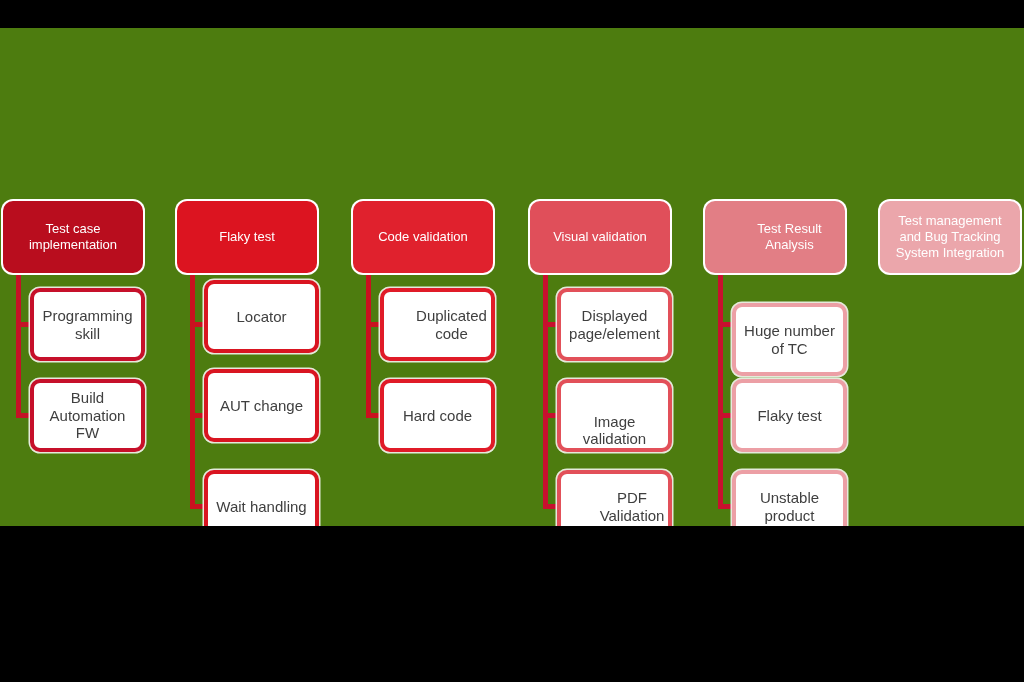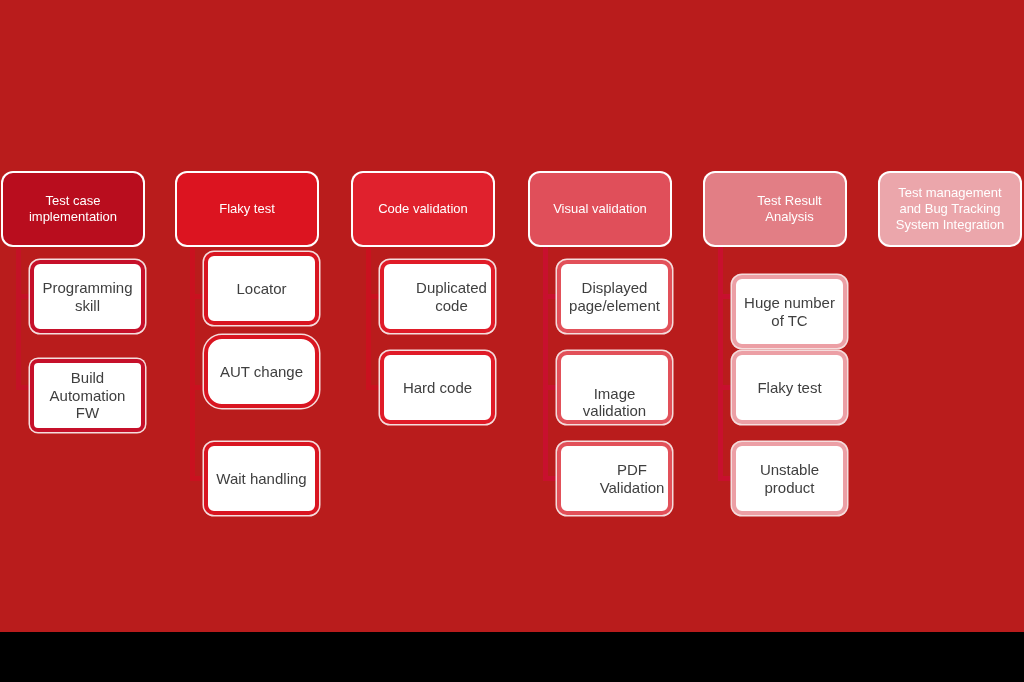--- a/index.html
+++ b/index.html
@@ -1,22 +1,23 @@
 <!DOCTYPE html>
 <html><head>
 <meta charset="utf-8">
 <style>
   html, body { margin: 0; padding: 0; background: #000; }
   .stage {
     position: relative;
     width: 1024px;
-    height: 632px;
-    background: #b91c1c;
+    height: 498px;
+    background: #4d7c0f;
     overflow: hidden;
     font-family: "Liberation Sans", sans-serif;
+    margin-top: 28px;
   }
   .column { position: absolute; top: 173px; }
   .header-node {
     position: absolute;
     left: 0; top: 0;
     width: 140px; height: 72px;
     border-radius: 10px;
     box-shadow: 0 0 0 2px #ffffff;
     display: flex; align-items: center; justify-content: center;
     text-align: center;
@@ -47,36 +48,36 @@
       <div class="column" style="left: 3px;">
         <div class="vline" style="left: 13px; top: 72px; width: 5px; height: 145px; background: rgb(195, 18, 38);"></div>
         <div class="hstub" style="left: 13px; top: 121px; width: 18px; height: 5px; background: rgb(195, 18, 38);"></div>
         <div class="hstub" style="left: 13px; top: 212px; width: 18px; height: 5px; background: rgb(195, 18, 38);"></div>
         <div class="header-node" style="background: rgb(185, 13, 30); color: rgb(255, 255, 255);">
           <span>Test case implementation</span>
         </div>
         <div class="child-node" style="top: 87px; border-color: rgb(198, 16, 42); background: rgb(255, 255, 255); color: rgb(63, 63, 63);">
           <span>Programming skill</span>
         </div>
-        <div class="child-node" style="top: 186px; border-color: rgb(198, 16, 42); background: rgb(255, 255, 255); color: rgb(63, 63, 63); border-radius: 8px;">
+        <div class="child-node" style="top: 178px; border-color: rgb(198, 16, 42); background: rgb(255, 255, 255); color: rgb(63, 63, 63);">
           <span>Build Automation FW</span>
         </div>
       </div>
       <div class="column" style="left: 177px;">
         <div class="vline" style="left: 13px; top: 72px; width: 5px; height: 236px; background: rgb(201, 17, 31);"></div>
         <div class="hstub" style="left: 13px; top: 121px; width: 18px; height: 5px; background: rgb(201, 17, 31);"></div>
         <div class="hstub" style="left: 13px; top: 212px; width: 18px; height: 5px; background: rgb(201, 17, 31);"></div>
         <div class="hstub" style="left: 13px; top: 303px; width: 18px; height: 5px; background: rgb(201, 17, 31);"></div>
         <div class="header-node" style="background: rgb(220, 20, 32); color: rgb(255, 255, 255);">
           <span>Flaky test</span>
         </div>
         <div class="child-node" style="top: 79px; border-color: rgb(217, 21, 33); background: rgb(255, 255, 255); color: rgb(63, 63, 63);">
           <span>Locator</span>
         </div>
-        <div class="child-node" style="top: 162px; border-color: rgb(217, 21, 33); background: rgb(255, 255, 255); color: rgb(63, 63, 63); border-radius: 18px;">
+        <div class="child-node" style="top: 168px; border-color: rgb(217, 21, 33); background: rgb(255, 255, 255); color: rgb(63, 63, 63);">
           <span>AUT change</span>
         </div>
         <div class="child-node" style="top: 269px; border-color: rgb(217, 21, 33); background: rgb(255, 255, 255); color: rgb(63, 63, 63);">
           <span>Wait handling</span>
         </div>
       </div>
       <div class="column" style="left: 353px;">
         <div class="vline" style="left: 13px; top: 72px; width: 5px; height: 145px; background: rgb(201, 17, 31);"></div>
         <div class="hstub" style="left: 13px; top: 121px; width: 18px; height: 5px; background: rgb(201, 17, 31);"></div>
         <div class="hstub" style="left: 13px; top: 212px; width: 18px; height: 5px; background: rgb(201, 17, 31);"></div>

